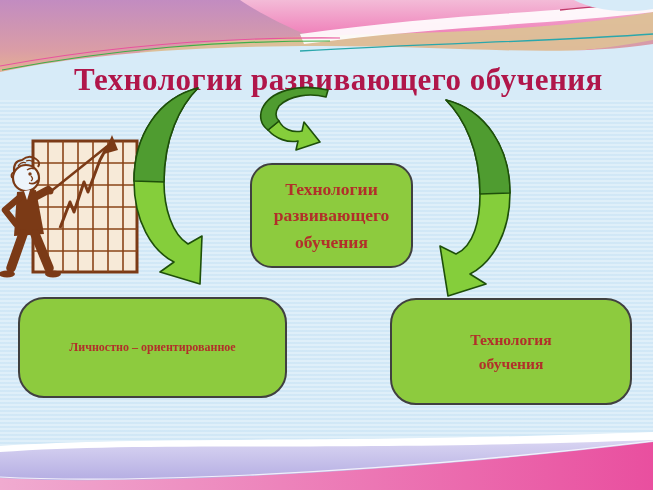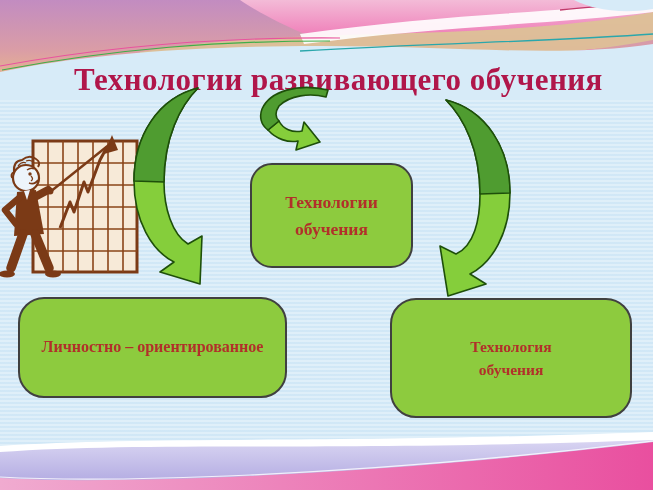--- a/index.html
+++ b/index.html
@@ -19,22 +19,22 @@
     position:absolute;top:50px;left:0;width:100%;margin:12px;
     text-align:center;font-size:31px;font-weight:bold;color:#B0164A;
     letter-spacing:.5px;
   }
   .gbox{
     position:absolute;background:#8DCB3E;border:2px solid #404040;
     display:flex;flex-direction:column;justify-content:center;align-items:center;
     color:#B1302A;font-weight:bold;text-align:center;box-sizing:border-box;
   }
   .box-center{left:250px;top:163px;width:163px;height:105px;font-size:17.5px;line-height:1.5;border-radius:22px;}
-  .box-left{left:18px;top:297px;width:269px;height:101px;font-size:16px;line-height:1.55;border-radius:26px;}
-  .box-right{left:390px;top:298px;width:242px;height:120px;font-size:15.5px;line-height:1.5;border-radius:26px;}
+  .box-left{left:18px;top:297px;width:269px;height:101px;font-size:12px;line-height:1.55;border-radius:26px;}
+  .box-right{left:390px;top:298px;width:242px;height:107px;font-size:15.5px;line-height:1.5;border-radius:26px;}
   svg{display:block;}
 </style>
 </head>
 <body>
 
 <div class="slide">
 
   <svg class="abs" style="left:0;top:0" width="653" height="100" viewBox="0 0 653 100">
     <defs>
       <linearGradient id="topbase" x1="0" y1="0" x2="0" y2="1">
@@ -103,20 +103,21 @@
     <path d="M76,6 C46,-1 18,7 10,25 C7,33 9,41 16,46 L27,37 C23,33 23,28 27,22 C38,11 58,9 74,13 Z" fill="#4F9C30" stroke="#1E4F0A" stroke-width="1.6" stroke-linejoin="round"></path>
   </svg>
 
   <svg class="abs" style="left:430px;top:98px" width="90" height="205" viewBox="0 0 90 205">
     <path d="M16,2 C56,12 80,50 80,95 C80,135 62,165 40,176 L56,186 L18,198 L10,148 L26,156 C44,148 50,122 50,96 C50,52 34,20 16,2 Z" fill="#85CE3B" stroke="#1E4F0A" stroke-width="1.6" stroke-linejoin="round"></path>
     <path d="M16,2 C56,12 80,50 80,95 L50,96 C50,52 34,20 16,2 Z" fill="#4F9C30" stroke="#1E4F0A" stroke-width="1.6" stroke-linejoin="round"></path>
   </svg>
 
   <div class="gbox box-center">
     <div>Технологии</div>
+    <div>развивающего</div>
     <div>обучения</div>
   </div>
 
   <div class="gbox box-left">
     <div>Личностно – ориентированное</div>
   </div>
 
   <div class="gbox box-right">
     <div>Технология</div>
     <div>обучения</div>

